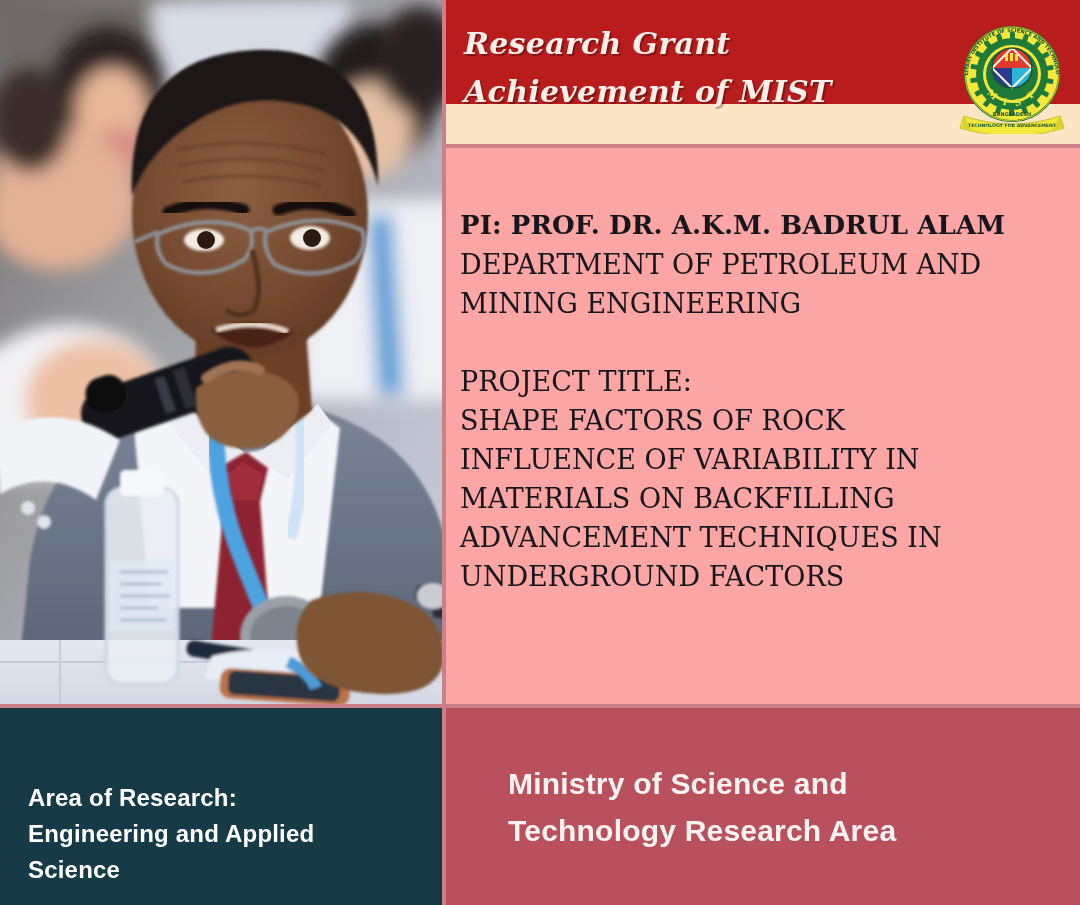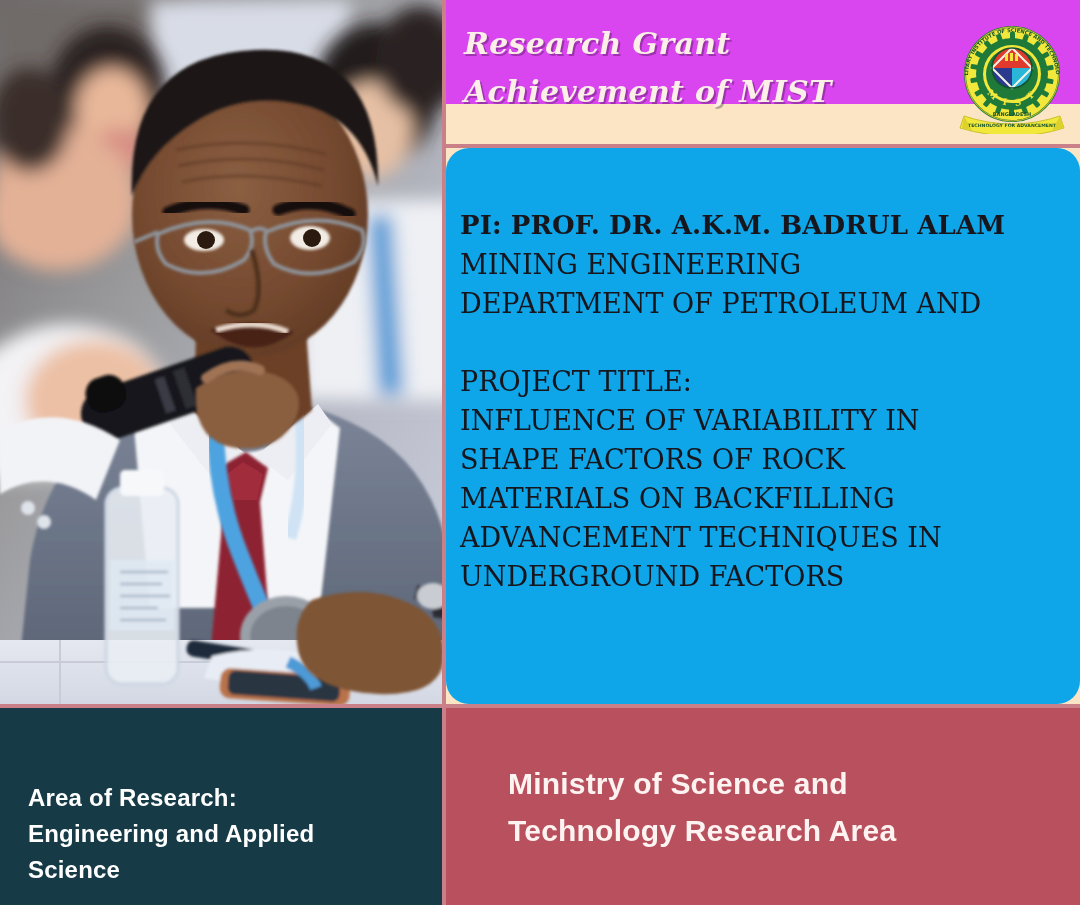--- a/index.html
+++ b/index.html
@@ -26,21 +26,21 @@
     background: #6d6a72;
   }
   .photo-svg { display: block; width: 442px; height: 704px; }
 
   
   .header-panel {
     position: absolute;
     left: 446px; top: 0;
     width: 634px;
     height: 104px;
-    background: #d946ef;
+    background: #b91c1c;
   }
   .header-title {
     position: absolute;
     left: 18px;
     top: 20px;
     width: 470px;
     color: #fbefe8;
     font-family: "DejaVu Serif", "Liberation Serif", serif;
     font-weight: bold;
     font-style: italic;
@@ -59,22 +59,21 @@
     height: 118px;
   }
   .logo-svg { display: block; width: 108px; height: 118px; }
 
   
   .body-panel {
     position: absolute;
     left: 446px; top: 148px;
     width: 634px;
     height: 556px;
-    background: #0ea5e9;
-    border-radius: 23px;
+    background: #fca5a5;
   }
   .body-text {
     position: absolute;
     left: 14px;
     top: 58px;
     width: 606px;
     color: #16161c;
     font-family: "DejaVu Serif", "Liberation Serif", serif;
     font-size: 27px;
     line-height: 39px;
@@ -386,26 +385,26 @@
         <path d="M6 100 l-2 12 l10 2z" fill="#ddd22c"></path>
         <path d="M102 100 l4 12 l-12 2z" fill="#ddd22c"></path>
         <text x="54" y="111" font-family="'DejaVu Sans', sans-serif" font-size="4.6" fill="#14532d" font-weight="bold" text-anchor="middle">TECHNOLOGY FOR ADVANCEMENT</text>
       </svg>
     </div>
   </div>
 
   <div class="body-panel">
     <div class="body-text">
       <span class="ln pi-line">PI: PROF. DR. A.K.M. BADRUL ALAM</span>
+      <span class="ln">DEPARTMENT OF PETROLEUM AND</span>
       <span class="ln">MINING ENGINEERING</span>
-      <span class="ln">DEPARTMENT OF PETROLEUM AND</span>
       <span class="spacer"></span>
       <span class="ln">PROJECT TITLE:</span>
+      <span class="ln">SHAPE FACTORS OF ROCK</span>
       <span class="ln">INFLUENCE OF VARIABILITY IN</span>
-      <span class="ln">SHAPE FACTORS OF ROCK</span>
       <span class="ln">MATERIALS ON BACKFILLING</span>
       <span class="ln">ADVANCEMENT TECHNIQUES IN</span>
       <span class="ln">UNDERGROUND FACTORS</span>
     </div>
   </div>
 
   <div class="area-panel">
     <div class="area-text">
       <span class="ln">Area of Research:</span>
       <span class="ln">Engineering and Applied</span>

